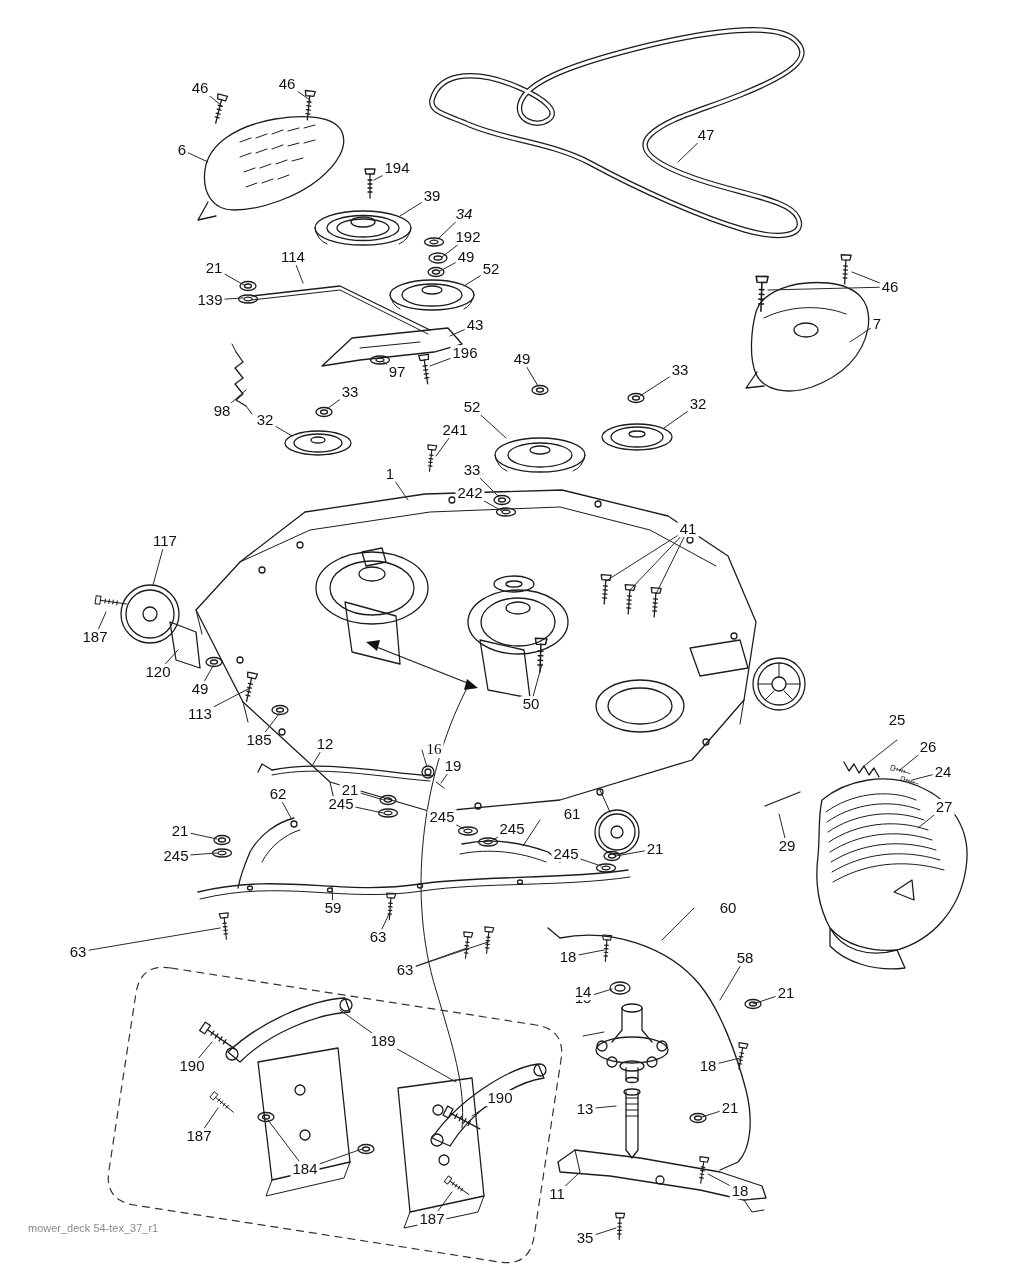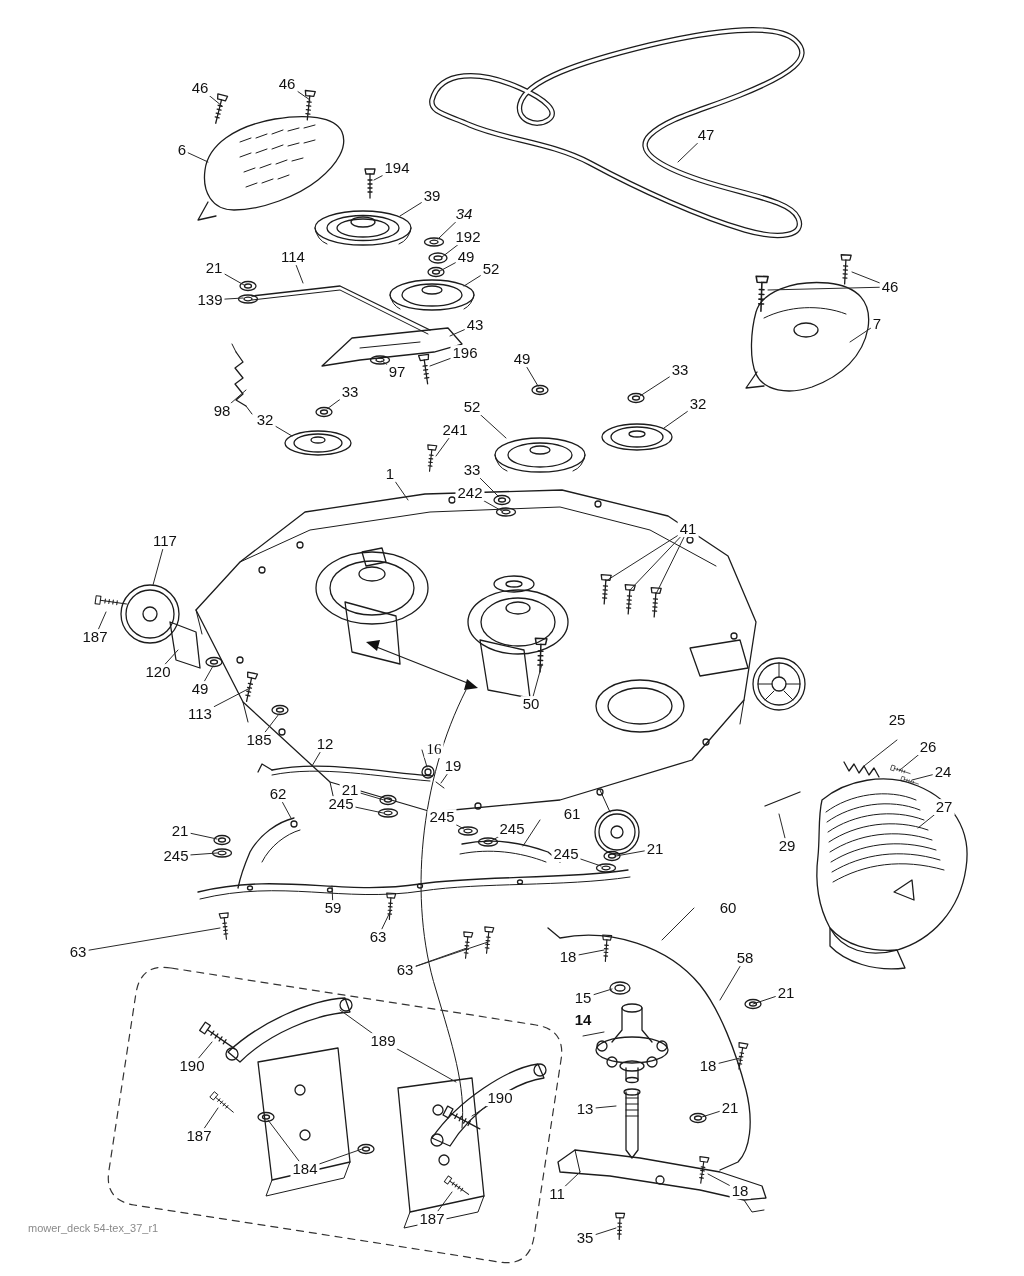--- a/index.html
+++ b/index.html
@@ -445,21 +445,21 @@
       <div class="part-label" style="left: 944px; top: 807px;">27</div>
       <div class="part-label" style="left: 333px; top: 908px;">59</div>
       <div class="part-label" style="left: 78px; top: 952px;">63</div>
       <div class="part-label" style="left: 378px; top: 937px;">63</div>
       <div class="part-label" style="left: 405px; top: 970px;">63</div>
       <div class="part-label" style="left: 568px; top: 957px;">18</div>
       <div class="part-label" style="left: 694px; top: 908px; margin-left: 34px;">60</div>
       <div class="part-label" style="left: 745px; top: 958px;">58</div>
       <div class="part-label" style="left: 786px; top: 993px;">21</div>
       <div class="part-label" style="left: 583px; top: 998px;">15</div>
-      <div class="part-label" style="left: 583px; top: 1020px; font-weight: bold;">14</div>
+      <div class="part-label" style="left: 583px; top: 992px;">14</div>
       <div class="part-label" style="left: 192px; top: 1066px;">190</div>
       <div class="part-label" style="left: 383px; top: 1041px;">189</div>
       <div class="part-label" style="left: 708px; top: 1066px;">18</div>
       <div class="part-label" style="left: 199px; top: 1136px;">187</div>
       <div class="part-label" style="left: 500px; top: 1098px;">190</div>
       <div class="part-label" style="left: 305px; top: 1169px;">184</div>
       <div class="part-label" style="left: 585px; top: 1109px;">13</div>
       <div class="part-label" style="left: 730px; top: 1108px;">21</div>
       <div class="part-label" style="left: 557px; top: 1194px;">11</div>
       <div class="part-label" style="left: 740px; top: 1191px;">18</div>

